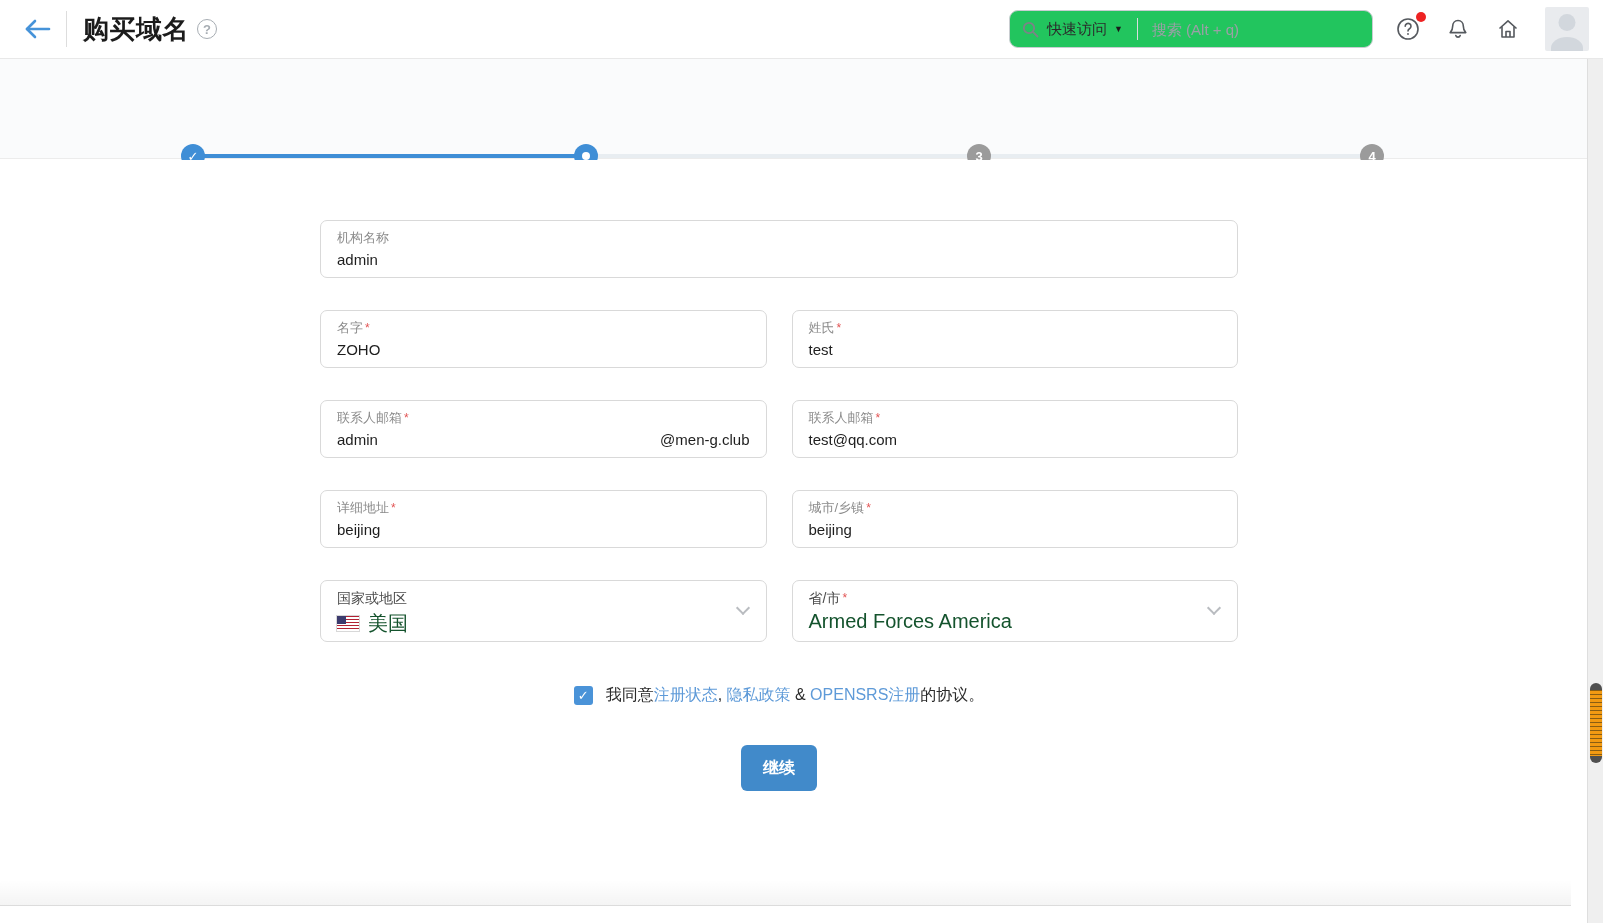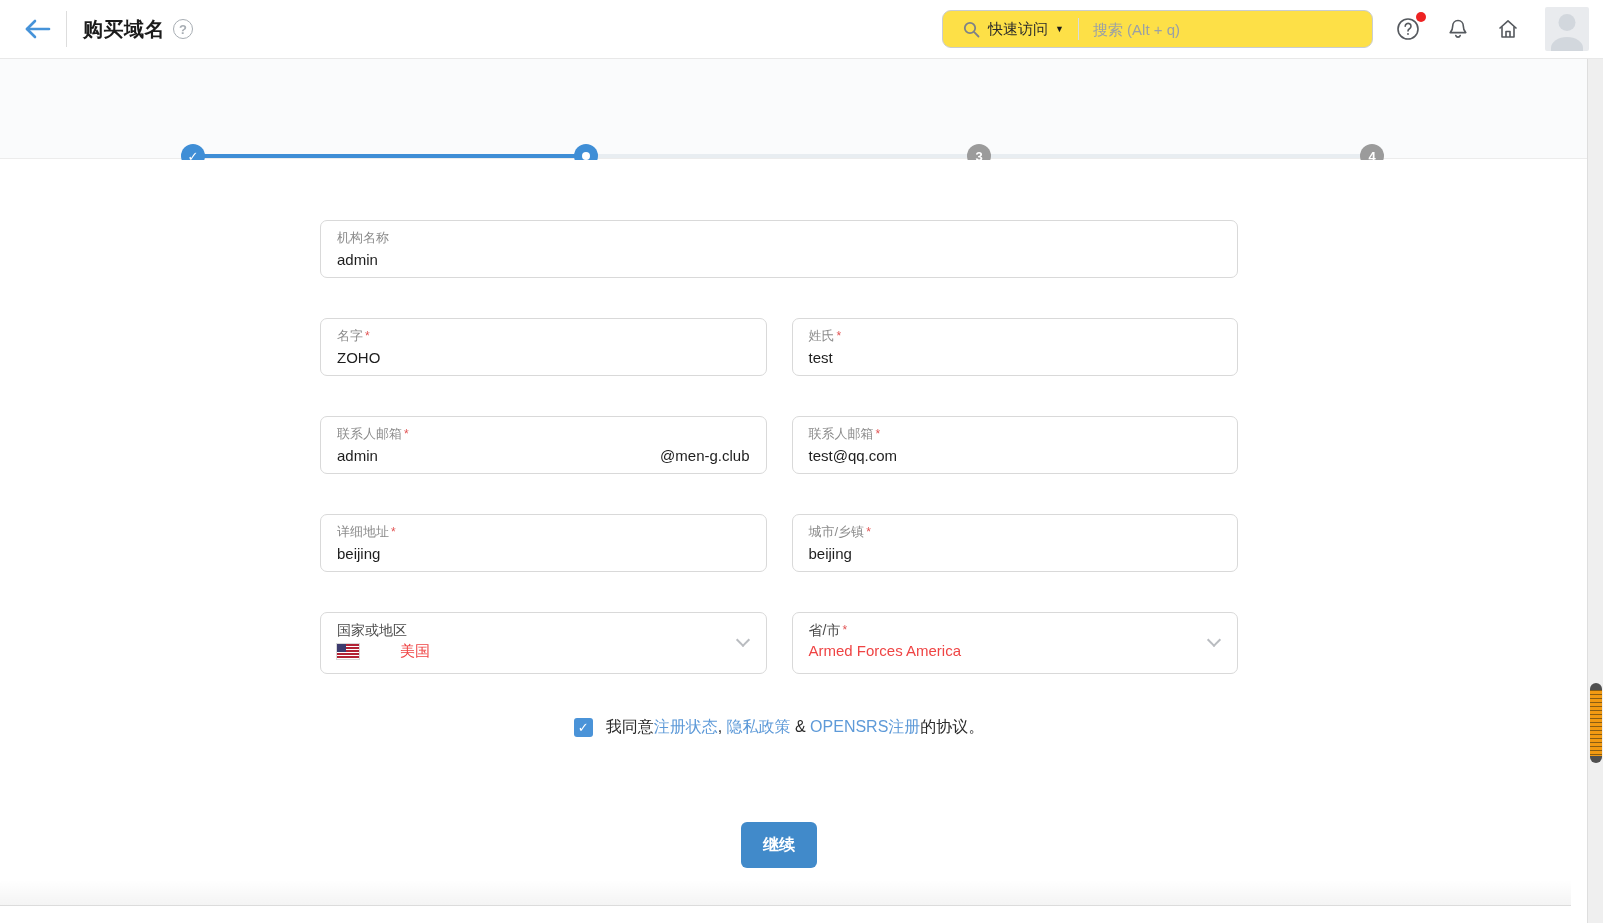--- a/index.html
+++ b/index.html
@@ -4,26 +4,26 @@
 <style>
   * { margin:0; padding:0; box-sizing:border-box; }
   body { font-family:"Liberation Sans","DejaVu Sans",sans-serif; background:#fff; }
   .page { position:relative; width:1603px; height:923px; background:#fff; overflow:hidden; }
 
   
   .header { position:absolute; top:0; left:0; right:0; height:59px; background:#fff;
             border-bottom:1px solid #e8e8e8; display:flex; align-items:center; }
   .back-btn { width:46px; height:40px; margin-left:14px; display:flex; align-items:center; justify-content:center; cursor:pointer; }
   .hdr-divider { width:1px; height:36px; background:#ddd; margin:0 16px 0 6px; }
-  .page-title { font-size:20px; font-weight:700; color:#1b1b1b; letter-spacing:0.5px; }
+  .page-title { font-size:26px; font-weight:700; color:#1b1b1b; letter-spacing:0.5px; }
   .title-help { width:20px; height:20px; margin-left:8px; border:1.5px solid #a7adb3; border-radius:50%;
                 color:#a7adb3; font-size:13px; font-weight:700; display:flex; align-items:center; justify-content:center; }
   .hdr-right { margin-left:auto; display:flex; align-items:center; height:100%; }
-  .search-box { width:431px; height:38px; border:1px solid #c9cdd1; border-radius:9px; display:flex;
-                align-items:center; padding:0 20px; background:#fde047; }
+  .search-box { width:364px; height:38px; border:1px solid #c9cdd1; border-radius:9px; display:flex;
+                align-items:center; padding:0 12px; background:#22c55e; }
   .qa-label { font-size:15px; color:#2b2b2b; margin-left:8px; white-space:nowrap; cursor:pointer; display:flex; align-items:center; }
   .qa-caret { font-size:9px; color:#1b1b1b; margin-left:7px; }
   .search-divider { width:1px; height:22px; background:#d9dcdf; margin:0 14px; }
   .search-input { border:none; outline:none; flex:1; font-size:15px; color:#333;
                   font-family:"Liberation Sans","DejaVu Sans",sans-serif; background:transparent; }
   .search-input::placeholder { color:#9aa0a6; }
   .hdr-icon { position:relative; width:30px; height:30px; margin-left:20px; display:flex; align-items:center;
               justify-content:center; cursor:pointer; }
   .red-dot { position:absolute; top:-2px; right:-3px; width:10px; height:10px; background:#ee2222; border-radius:50%; }
   .avatar { width:44px; height:44px; margin:0 14px 0 22px; background:#e9ebee; border-radius:2px;
@@ -43,54 +43,54 @@
   .step-circle { width:24px; height:24px; border-radius:50%; margin:0 auto; display:flex; align-items:center;
                  justify-content:center; color:#fff; font-size:13px; font-weight:700; }
   .step-circle.blue { background:#3f8ed6; }
   .step-circle.gray { background:#9b9b9b; }
   .step-circle .inner-dot { width:8px; height:8px; background:#fff; border-radius:50%; }
   .step-label { margin-top:10px; font-size:14px; font-weight:700; color:#2a2a2a; white-space:nowrap; }
 
   
   .content { position:absolute; top:160px; left:0; right:16px; bottom:0; background:#fff; }
   .form-wrap { position:absolute; left:320px; top:60px; width:918px; }
-  .frow { display:flex; gap:25px; margin-bottom:40px; }
+  .frow { display:flex; gap:25px; margin-bottom:32px; }
   .field { border:1px solid #d9d9d9; border-radius:7px; background:#fff; height:58px;
            padding:9px 16px; position:relative; cursor:text; }
   .field.full { width:100%; }
   .field.half { flex:1; }
   .f-label { font-size:13px; color:#8b8b8b; line-height:16px; }
   .f-label.dark { color:#4a4a4a; font-size:14px; }
   .req { color:#e25454; margin-left:2px; font-size:12px; vertical-align:top; }
   .f-value { font-size:15px; color:#1e1e1e; margin-top:4px; line-height:20px; }
   .f-value.split { display:flex; justify-content:space-between; }
   .field.select { height:62px; cursor:pointer; }
   .chevron { position:absolute; right:18px; top:50%; width:10px; height:10px; margin-top:-8px;
              border-right:2px solid #b9bcc0; border-bottom:2px solid #b9bcc0; transform:rotate(45deg); }
   .flag { display:inline-block; width:22px; height:15px; vertical-align:-2px; margin-right:9px;
           background:repeating-linear-gradient(180deg,#b22234 0 1.5px,#fff 1.5px 3px); position:relative;
           box-shadow:0 0 0 1px #d8d8d8; }
   .flag::after { content:""; position:absolute; top:0; left:0; width:9px; height:8px; background:#3c3b6e; }
-  .value-row { display:flex; align-items:center; margin-top:4px; font-size:15px; color:#ef4444;gap:32px; }
+  .value-row { display:flex; align-items:center; margin-top:4px; font-size:20px; color:#14532d; }
   .field.placeholder-only { display:flex; align-items:center; height:60px; }
   .ph-text { font-size:15px; color:#6e6e6e; }
   .phone-group { flex:1; display:flex; gap:3px; }
   .cc-box { width:134px; height:62px; border:1px solid #d9d9d9; border-radius:7px; display:flex;
             align-items:center; padding:0 14px; position:relative; cursor:pointer; }
   .cc-box .chevron { right:14px; }
   .cc-value { font-size:15px; color:#1e1e1e; }
   .phone-box { flex:1; height:58px; margin-top:2px; border:1px solid #d9d9d9; border-radius:7px;
                display:flex; align-items:center; padding:0 16px; cursor:text; }
 
   
   .agree-row { margin-top:43px; display:flex; align-items:center; justify-content:center; font-size:16px; color:#2b2b2b; }
   .checkbox { width:19px; height:19px; background:#4a93d8; border-radius:3px; margin-right:13px; color:#fff;
               font-size:13px; font-weight:700; display:flex; align-items:center; justify-content:center; cursor:pointer; }
   .agree-link { color:#5e9ad8; cursor:pointer; }
-  .continue-btn { display:block; margin:84px auto 0; width:76px; height:46px; background:#418aca; color:#fff;
+  .continue-btn { display:block; margin:39px auto 0; width:76px; height:46px; background:#418aca; color:#fff;
                   border:none; border-radius:6px; font-size:16px; font-weight:700; cursor:pointer;
                   font-family:"Liberation Sans","DejaVu Sans",sans-serif; }
 
   
   .bottom-edge { position:absolute; left:0; right:16px; bottom:17px; height:26px;
                  background:linear-gradient(180deg,rgba(0,0,0,0) 0,rgba(0,0,0,0.045) 100%);
                  border-bottom:1px solid #dcdcdc; }
 
   
   .scrollbar { position:absolute; top:59px; right:0; width:16px; bottom:0; background:#efefef;

